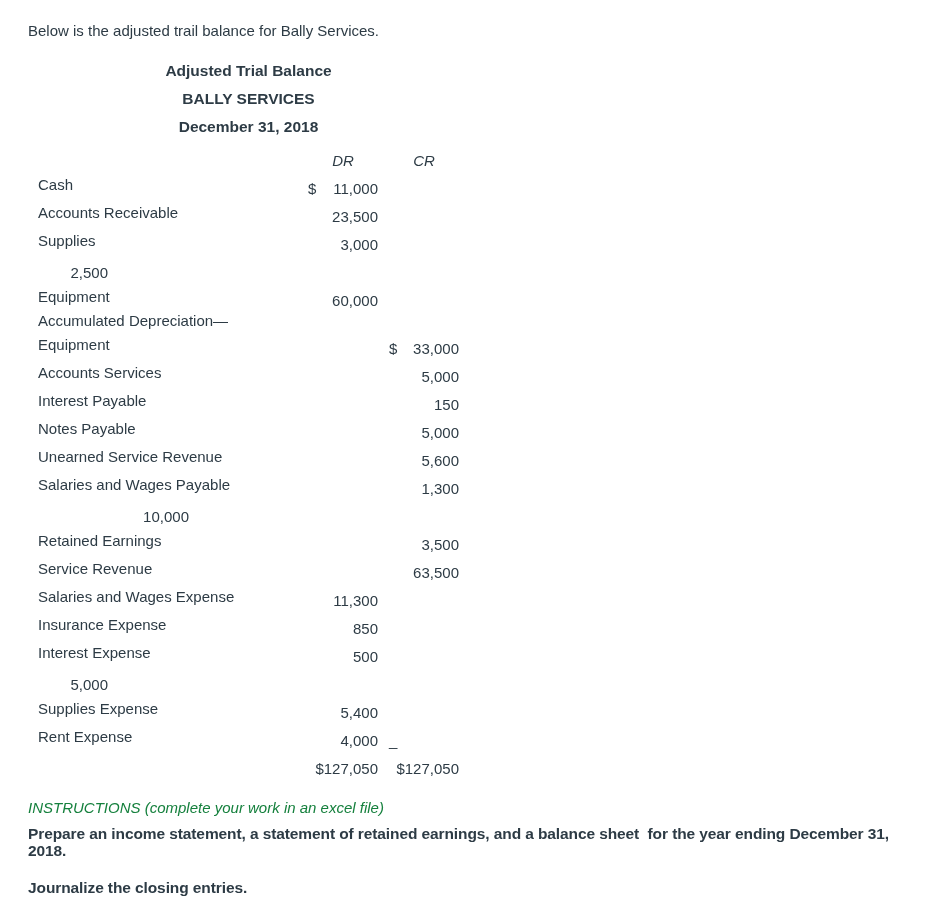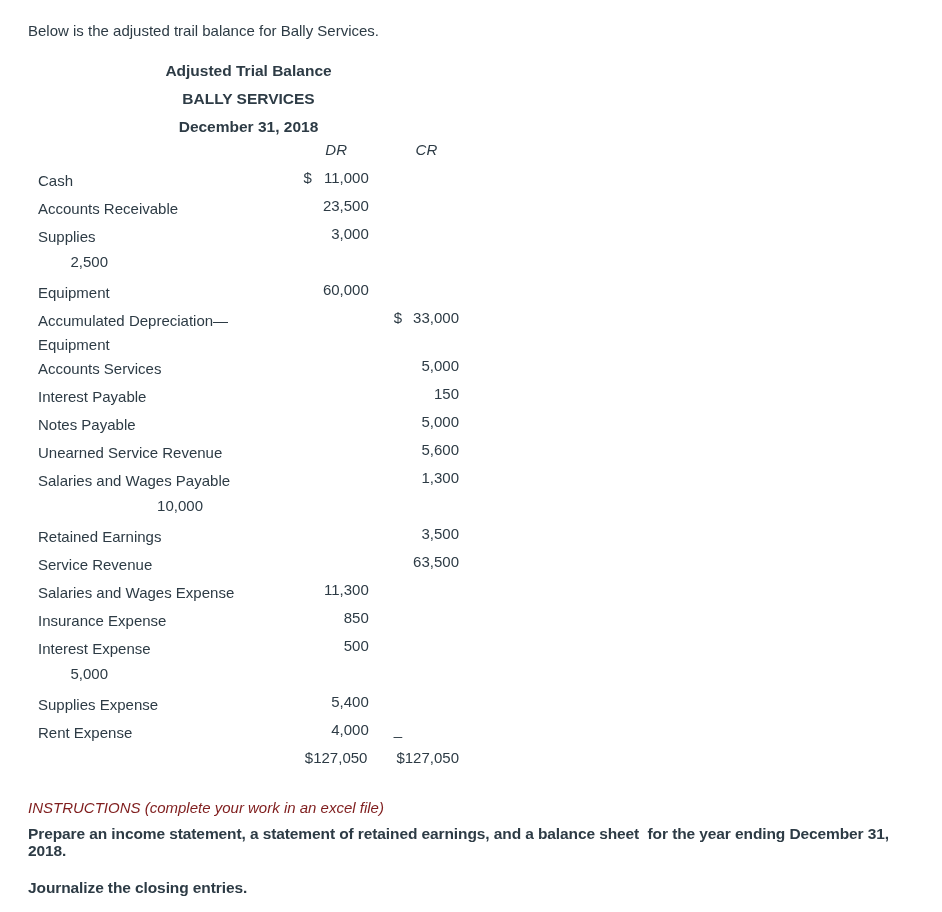--- a/index.html
+++ b/index.html
@@ -18,44 +18,43 @@
   .statement { width: 421px; margin-left: 10px; margin-top: 16px; }
   .head-line {
     text-align: center;
     font-weight: bold;
     font-size: 15.5px;
     line-height: 28px;
   }
 
   .trow {
     display: flex;
-    align-items: flex-start;
+    align-items: flex-end;
     min-height: 28px;
     font-size: 15px;
-    gap: 14px;
   }
   .c-label {
     width: 270px;
     white-space: pre-line;
     line-height: 24px;
   }
   .c-dr, .c-cr { width: 70px; display: flex; align-items: baseline; }
   .c-cr { margin-left: 11px; }
   .c-dr .val, .c-cr .val { margin-left: auto; }
   .c-dr .sym, .c-cr .sym { margin-right: 4px; }
 
   .trow.header { font-style: italic; }
   .trow.header .c-dr, .trow.header .c-cr { display: block; text-align: center; }
 
   .instructions { margin-top: 22px; }
   .note {
     font-style: italic;
     font-size: 15px;
     line-height: 17px;
-    color: #7f1d1d;
+    color: #15803d;
   }
   .task {
     font-weight: bold;
     font-size: 15.5px;
     line-height: 17px;
     font-stretch: condensed;
     letter-spacing: -0.1px;
     white-space: pre-wrap;
   }
   .task.t1 { margin-top: 9px; }

